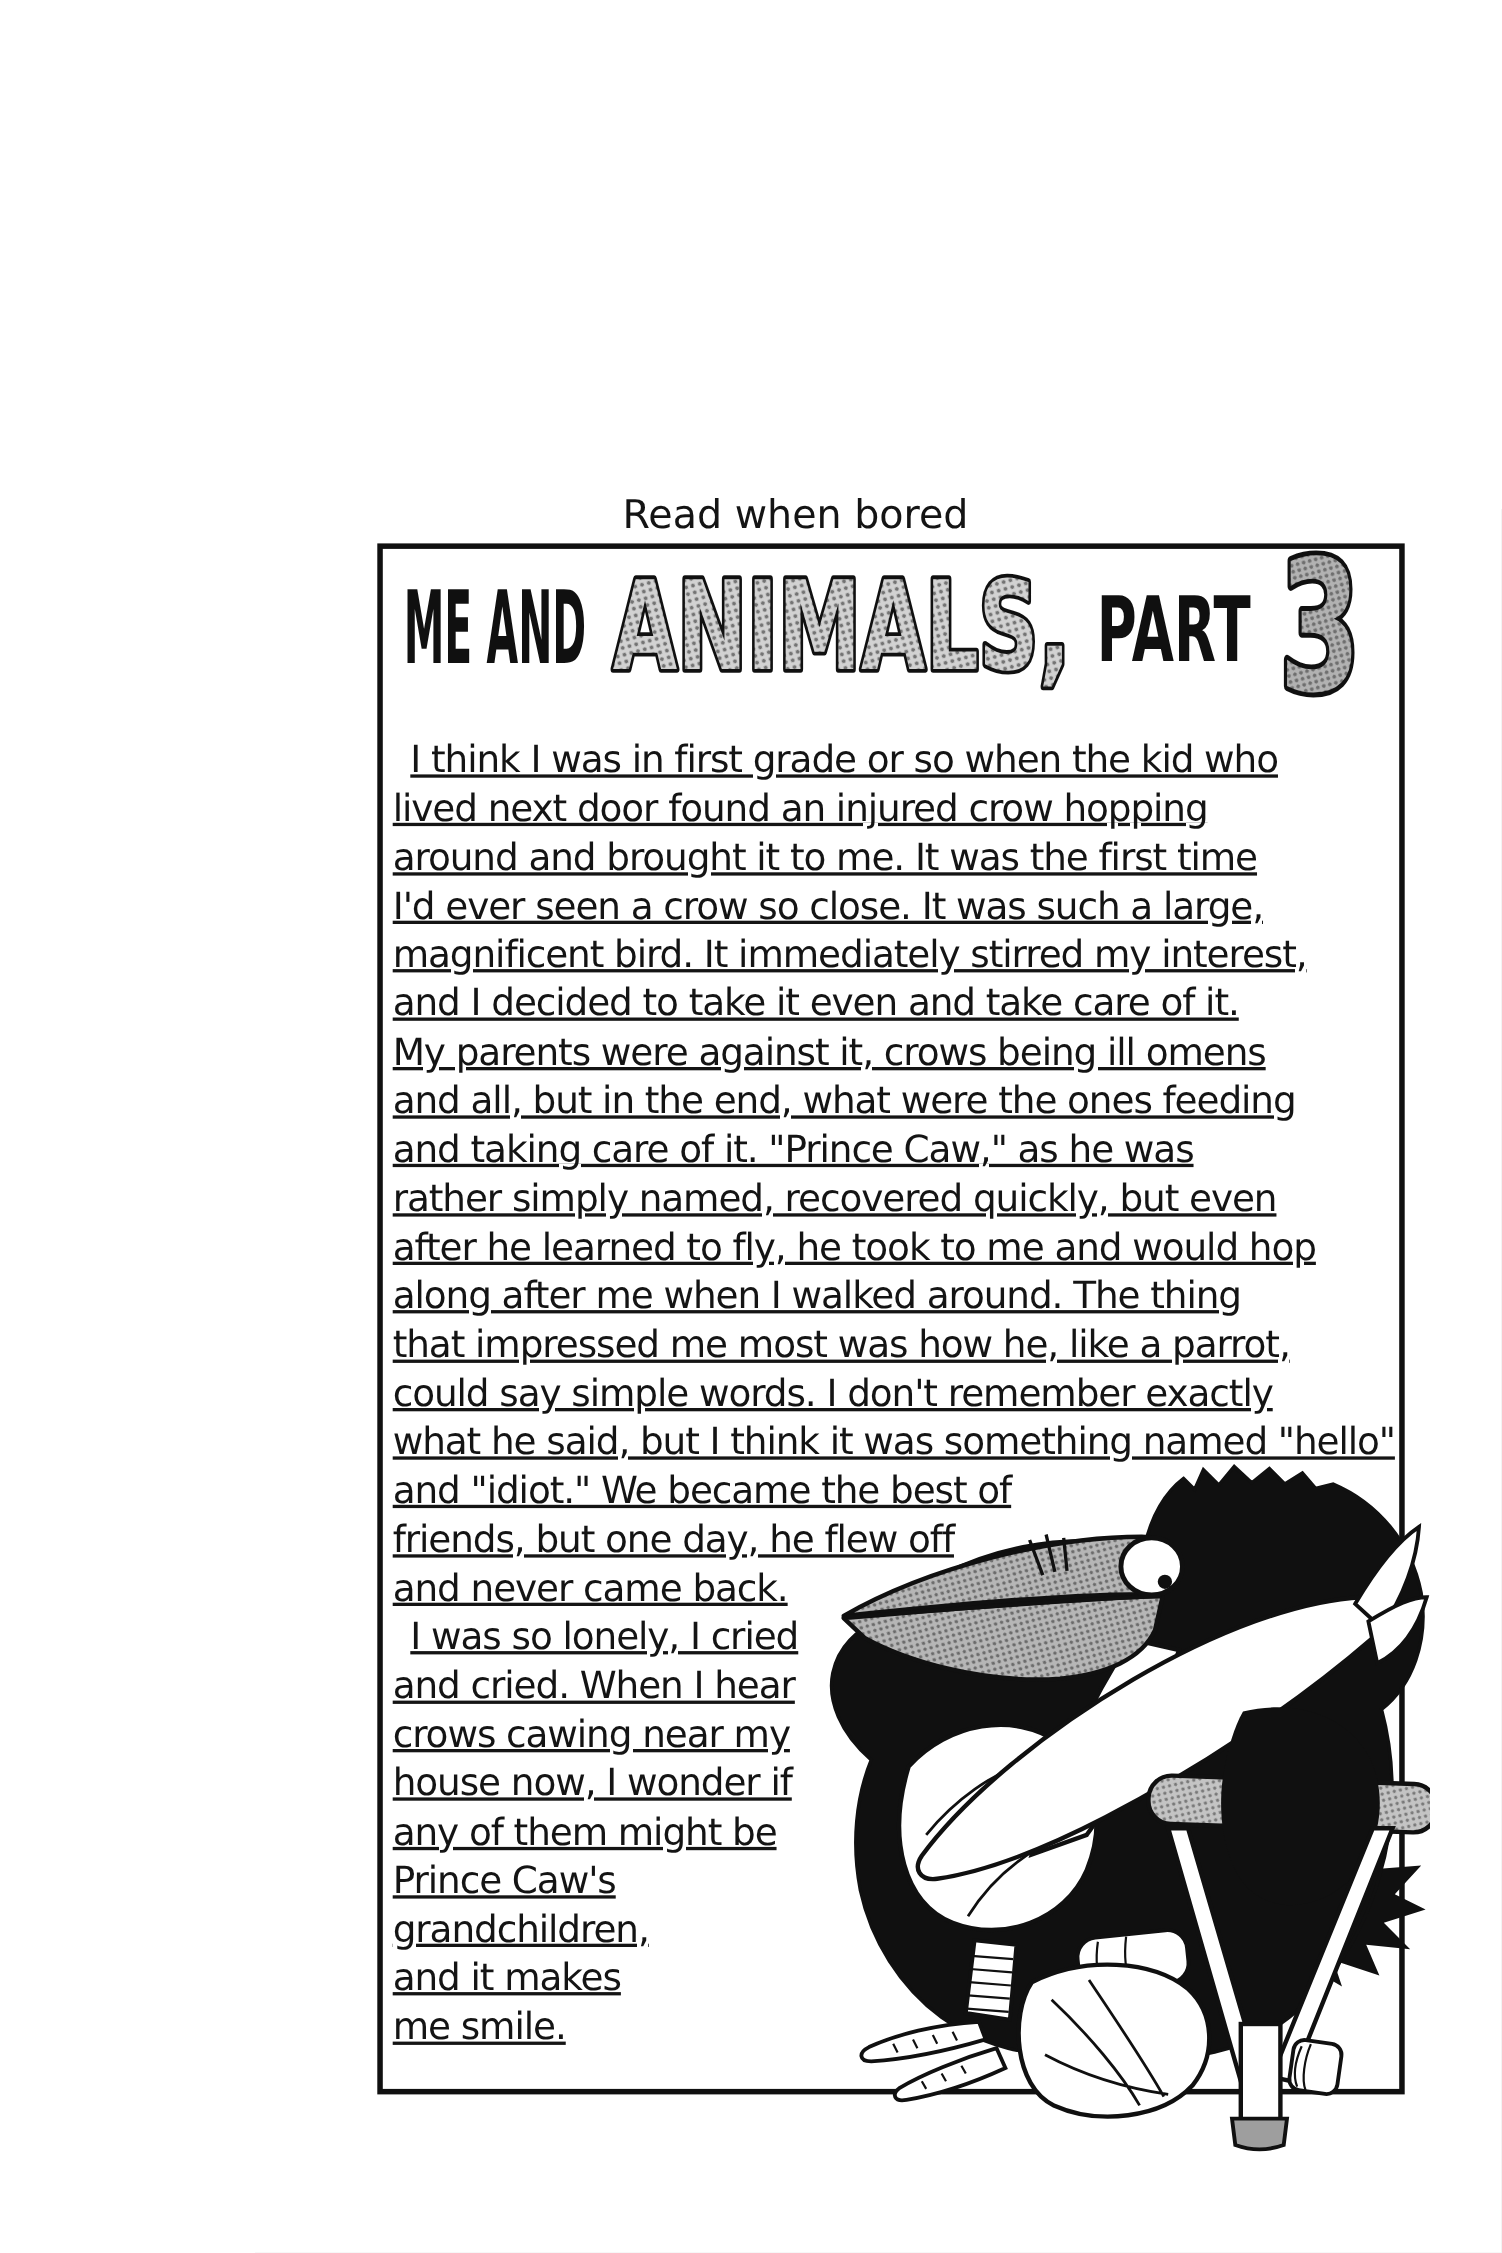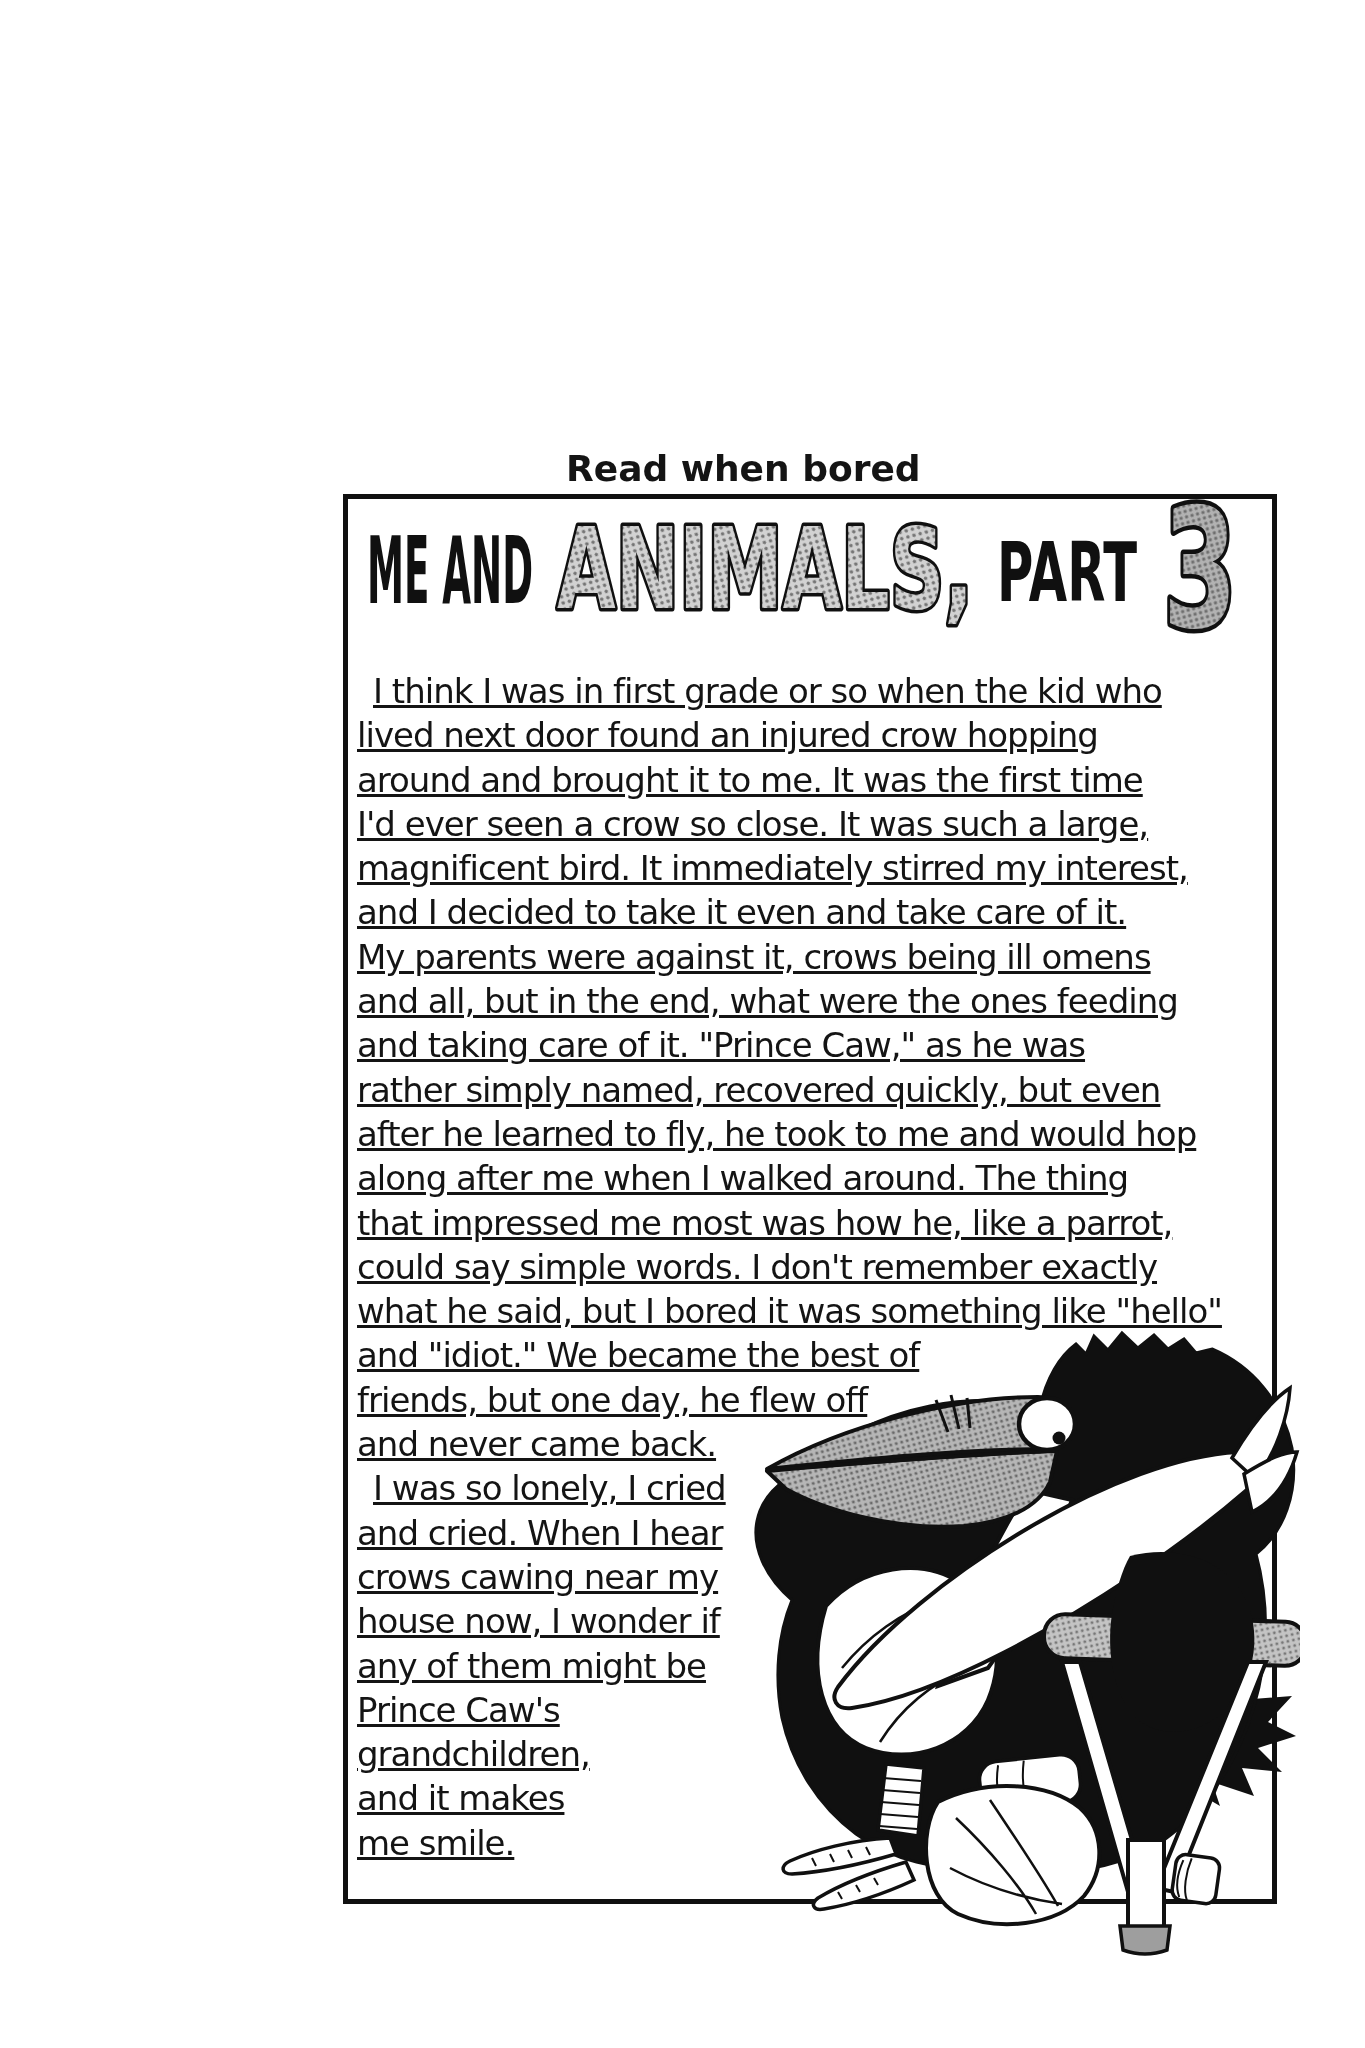--- a/index.html
+++ b/index.html
@@ -3,21 +3,21 @@
 <meta charset="utf-8">
 <style>
   html,body{margin:0;padding:0;background:#e9e9e9;}
   #page{
     position:relative;width:1365px;height:2048px;background:#ffffff;
     font-family:"DejaVu Sans","Liberation Sans",sans-serif;color:#161616;
     overflow:hidden;
   }
   #kicker{
     position:absolute;left:566px;top:448px;
-    font-size:36px;font-weight:700;color:#141414;white-space:nowrap;
+    font-size:36px;font-weight:400;color:#141414;white-space:nowrap;
   }
   #essay-box{
     position:absolute;left:343px;top:494px;width:934px;height:1410px;
     border:5px solid #101010;box-sizing:border-box;background:#ffffff;
   }
   #title-svg{position:absolute;left:343px;top:494px;}
   #essay-text{
     position:absolute;left:357px;top:671px;width:920px;
     font-size:34px;letter-spacing:-1px;color:#141414;text-decoration:underline;
   }
@@ -61,21 +61,21 @@
       <div class="essay-line">magnificent bird. It immediately stirred my interest,</div>
       <div class="essay-line">and I decided to take it even and take care of it.</div>
       <div class="essay-line">My parents were against it, crows being ill omens</div>
       <div class="essay-line">and all, but in the end, what were the ones feeding</div>
       <div class="essay-line">and taking care of it. "Prince Caw," as he was</div>
       <div class="essay-line">rather simply named, recovered quickly, but even</div>
       <div class="essay-line">after he learned to fly, he took to me and would hop</div>
       <div class="essay-line">along after me when I walked around. The thing</div>
       <div class="essay-line">that impressed me most was how he, like a parrot,</div>
       <div class="essay-line">could say simple words. I don't remember exactly</div>
-      <div class="essay-line">what he said, but I bored it was something like "hello"</div>
+      <div class="essay-line">what he said, but I think it was something named "hello"</div>
       <div class="essay-line">and "idiot." We became the best of</div>
       <div class="essay-line">friends, but one day, he flew off</div>
       <div class="essay-line">and never came back.</div>
       <div class="essay-line indent">I was so lonely, I cried</div>
       <div class="essay-line">and cried. When I hear</div>
       <div class="essay-line">crows cawing near my</div>
       <div class="essay-line">house now, I wonder if</div>
       <div class="essay-line">any of them might be</div>
       <div class="essay-line">Prince Caw's</div>
       <div class="essay-line">grandchildren,</div>

